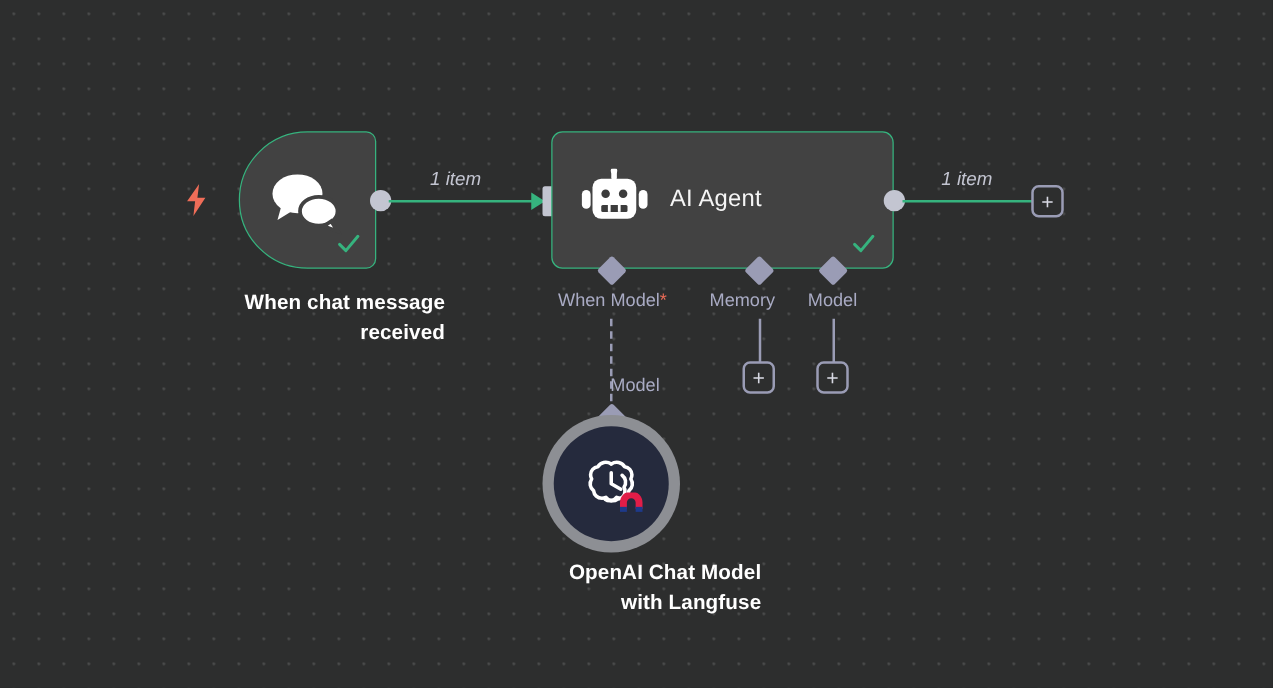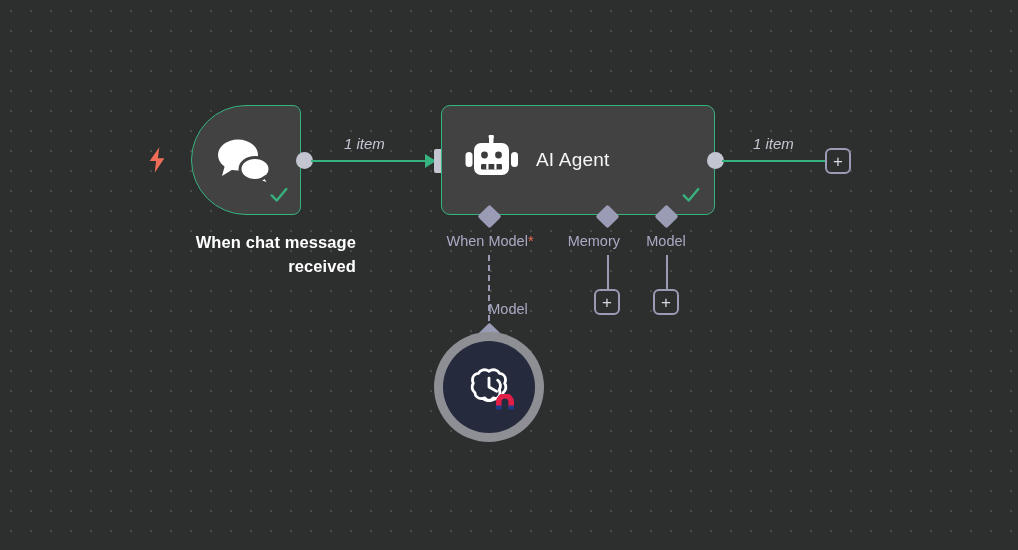--- a/index.html
+++ b/index.html
@@ -300,14 +300,16 @@
           <svg viewBox="0 0 24 16" width="24" height="16" aria-hidden="true">
             <path d="M3 13 L3 8 A9 9 0 0 1 21 8 L21 13 L15.5 13 L15.5 8 A3.5 3.5 0 0 0 8.5 8 L8.5 13 Z" fill="#e11d48"></path>
             <rect x="3" y="11.5" width="5.5" height="4" fill="#1e3a8a"></rect>
             <rect x="15.5" y="11.5" width="5.5" height="4" fill="#1e3a8a"></rect>
           </svg>
         </div>
       </div>
     </div>
   </div>
 
+  <div class="node-label" style="left:369px;top:446px;width:240px;">OpenAI Chat Model
+with Langfuse</div>
 
 </div>
 
 </body></html>

